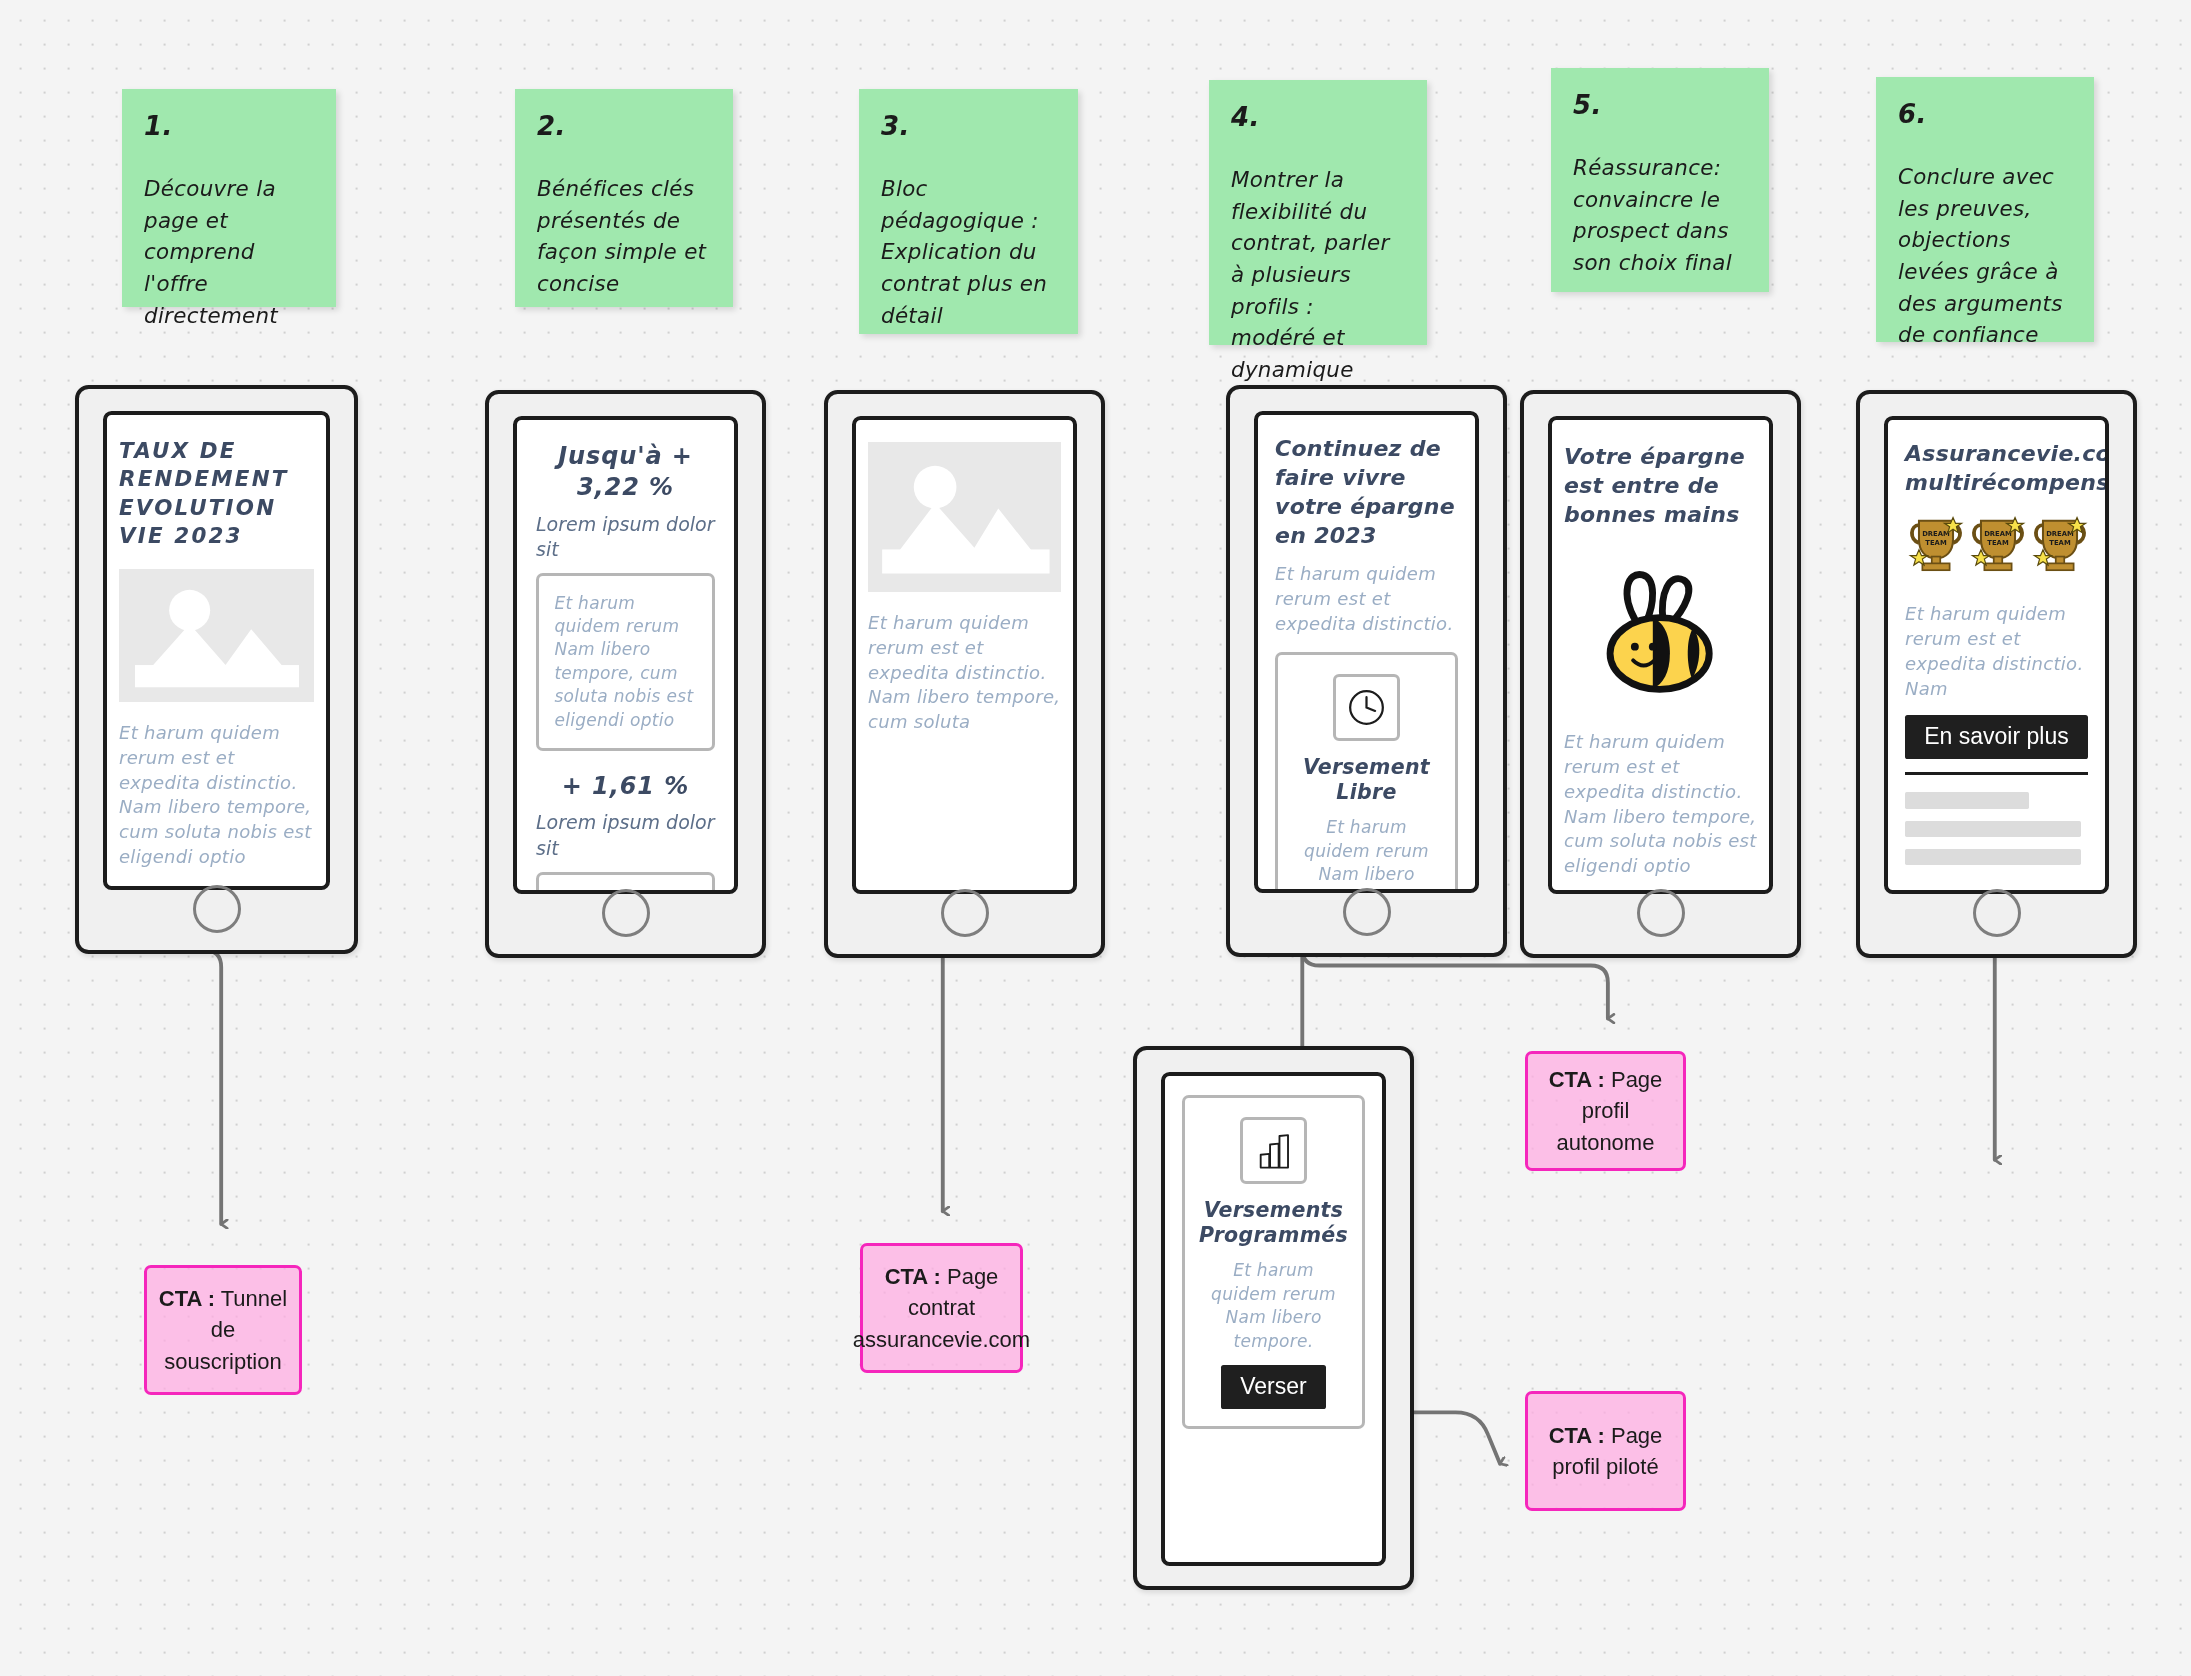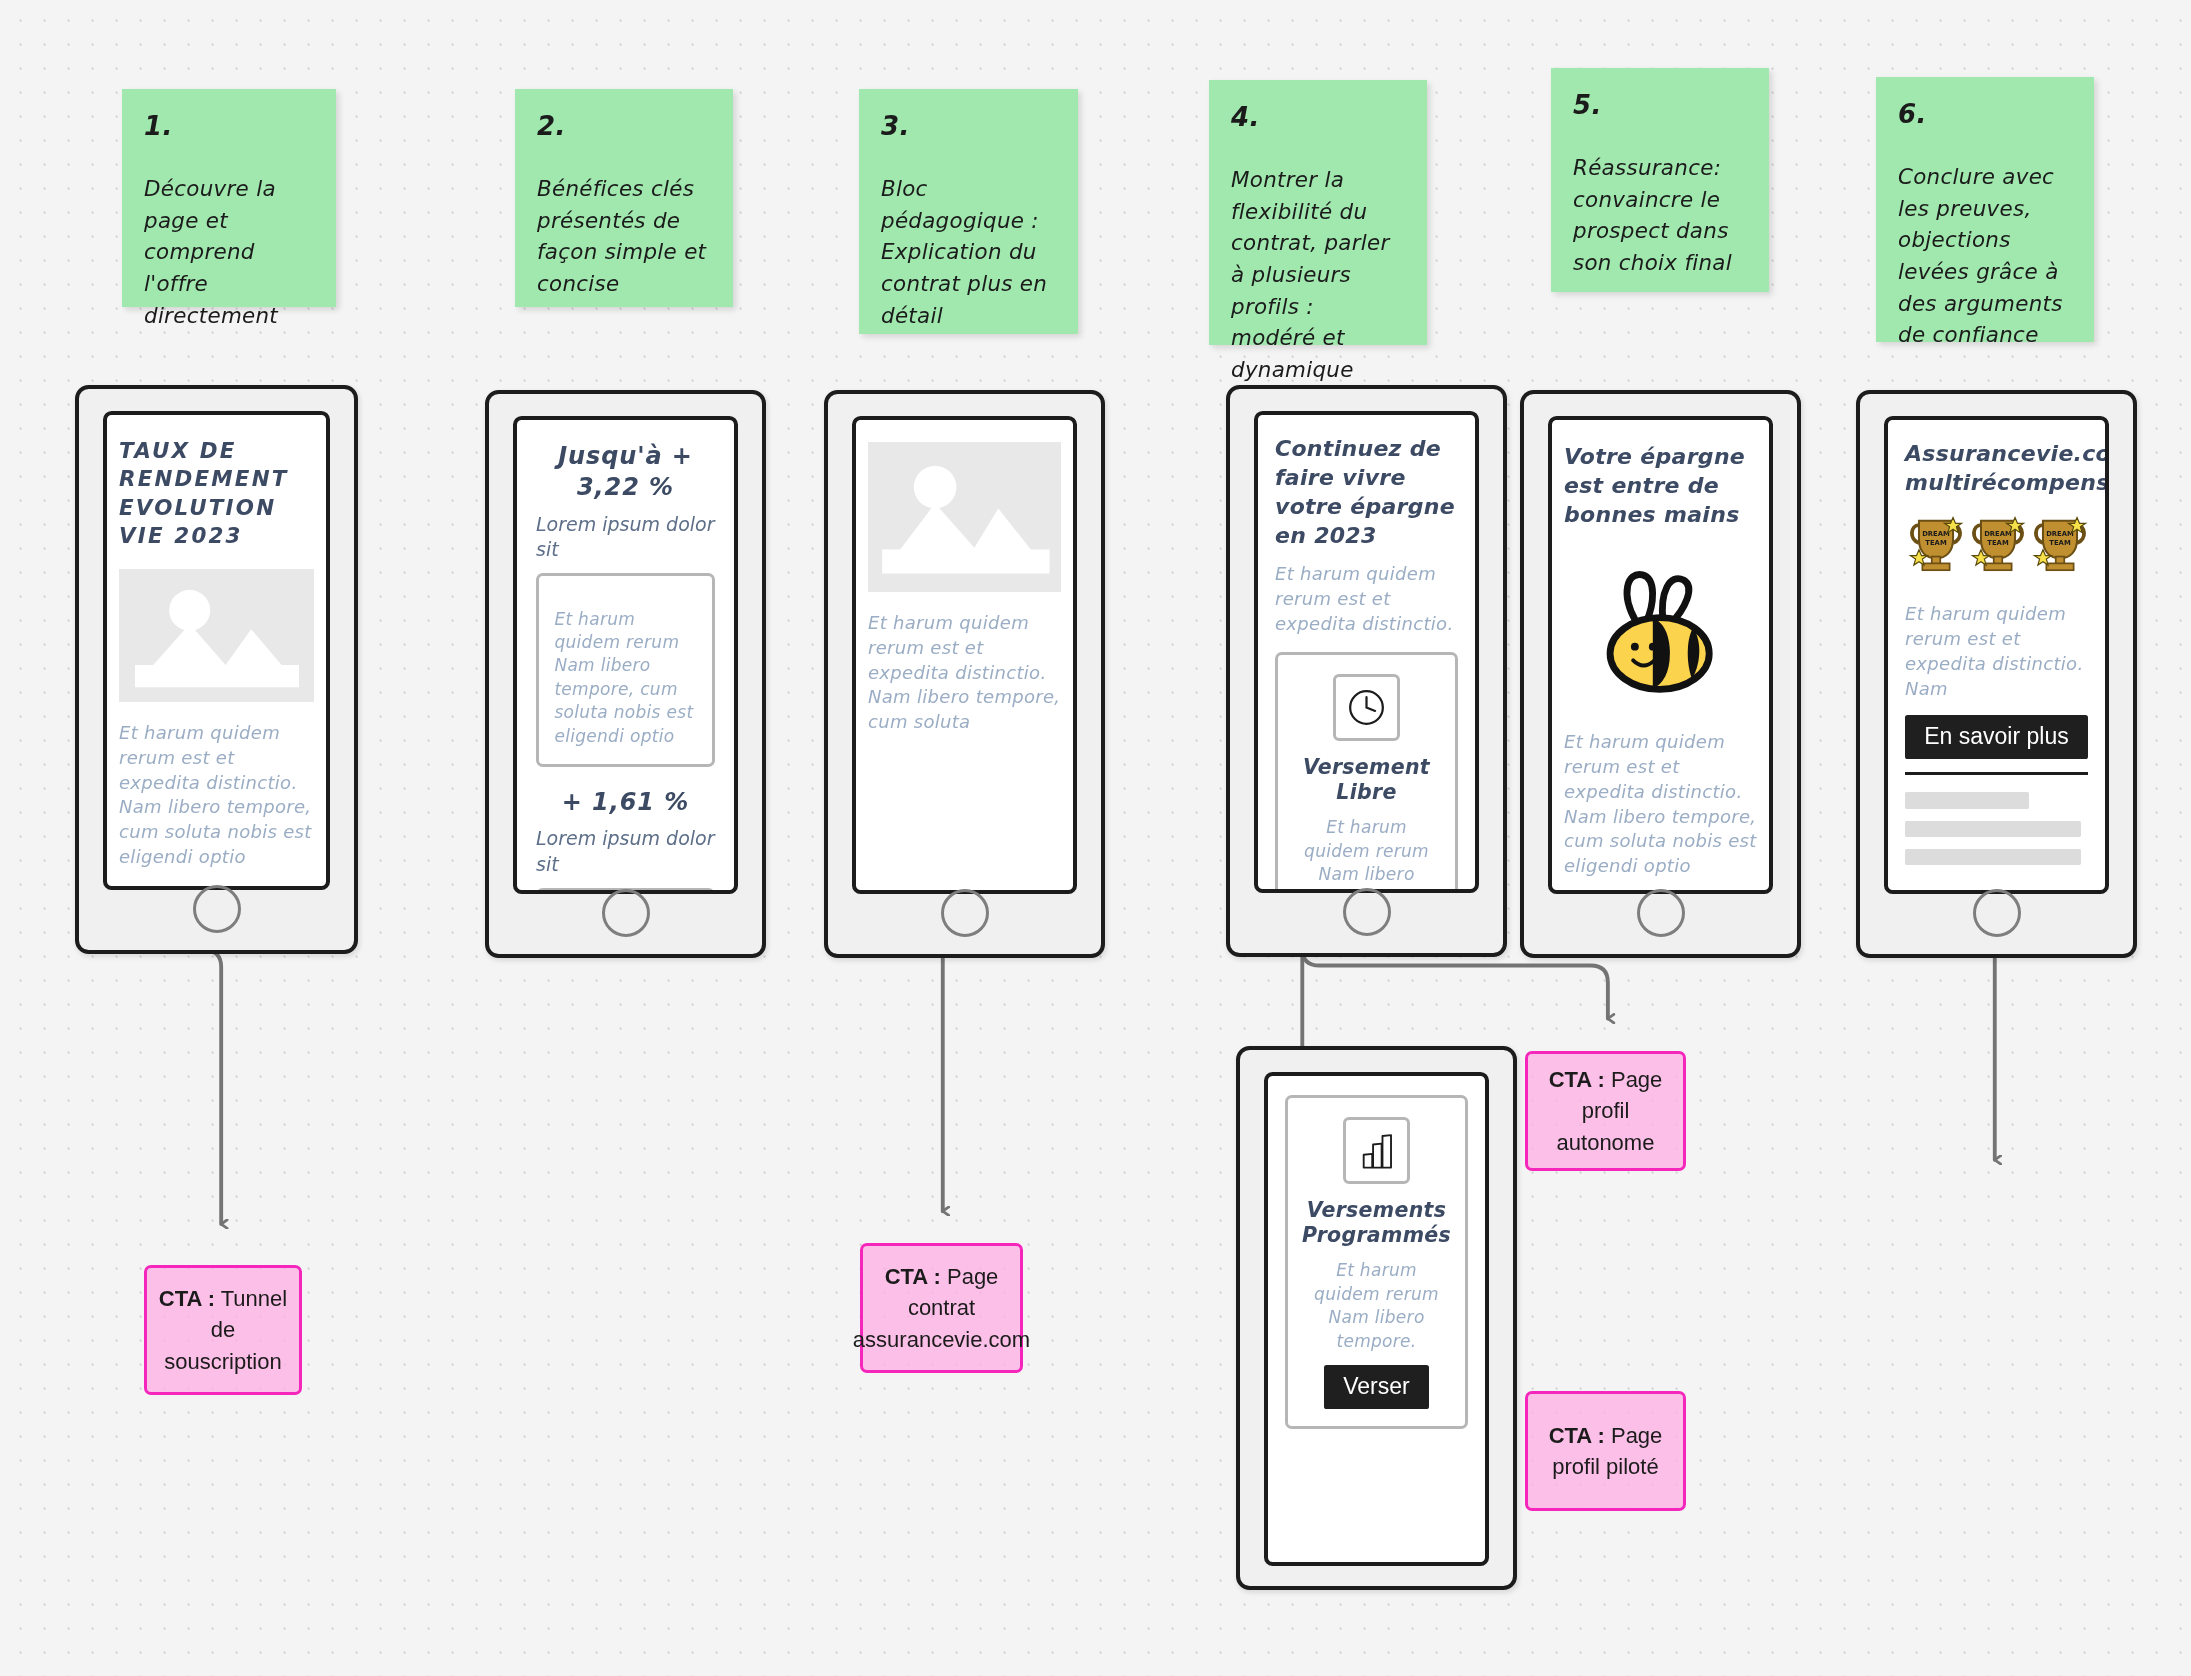--- a/index.html
+++ b/index.html
@@ -81,21 +81,20 @@
     letter-spacing:0.3px;
   }
   .s-title.tracked { letter-spacing:2.2px; font-size:21.4px; }
   .s-sub {
     font-family:"DejaVu Sans", sans-serif;
     font-style:italic;
     color:#9aadc4;
     font-size:18px;
     line-height:1.38;
     letter-spacing:0.3px;
-    margin-top:16px;
   }
   .s-lead {
     font-family:"DejaVu Sans", sans-serif;
     font-style:italic;
     color:#5d6f89;
     font-size:19px;
     line-height:1.35;
   }
   .img-ph {
     background:#e8e8e8;
@@ -347,21 +346,21 @@
       <div class="s-sub" style="margin-top:22px;">Et harum quidem rerum est et expedita distinctio. Nam</div>
       <div style="text-align:center; margin-top:13.7px;"><span class="cta-btn">En savoir plus</span></div>
       <div class="divider"></div>
       <div class="skel" style="width:68%;"></div>
       <div class="skel" style="width:96%;"></div>
       <div class="skel" style="width:96%;"></div>
     </div>
     <div class="home-btn" style="bottom:17px;"></div>
   </div>
 
-  <div class="phone" style="left:1236px; top:1046px; width:281px; height:544px;">
+  <div class="phone" style="left:1133px; top:1046px; width:281px; height:544px;">
     <div class="screen" style="height:494px; padding:19px 17px;">
       <div class="tile">
         <div class="icon-sq">
           <svg width="41" height="41" viewBox="0 0 48 48">
             <path d="M9 44 L9 29 L19 28 L19 44 Z" fill="#fff" stroke="#1c1c1c" stroke-width="2.2" stroke-linejoin="round"></path>
             <path d="M20 44 L20 17 L30 16 L30 44 Z" fill="#fff" stroke="#1c1c1c" stroke-width="2.2" stroke-linejoin="round"></path>
             <path d="M31 44 L31 7 L41 6 L41 44 Z" fill="#fff" stroke="#1c1c1c" stroke-width="2.2" stroke-linejoin="round"></path>
           </svg>
         </div>
         <div class="s-title" style="font-size:20.5px; line-height:1.25;">Versements Programmés</div>

